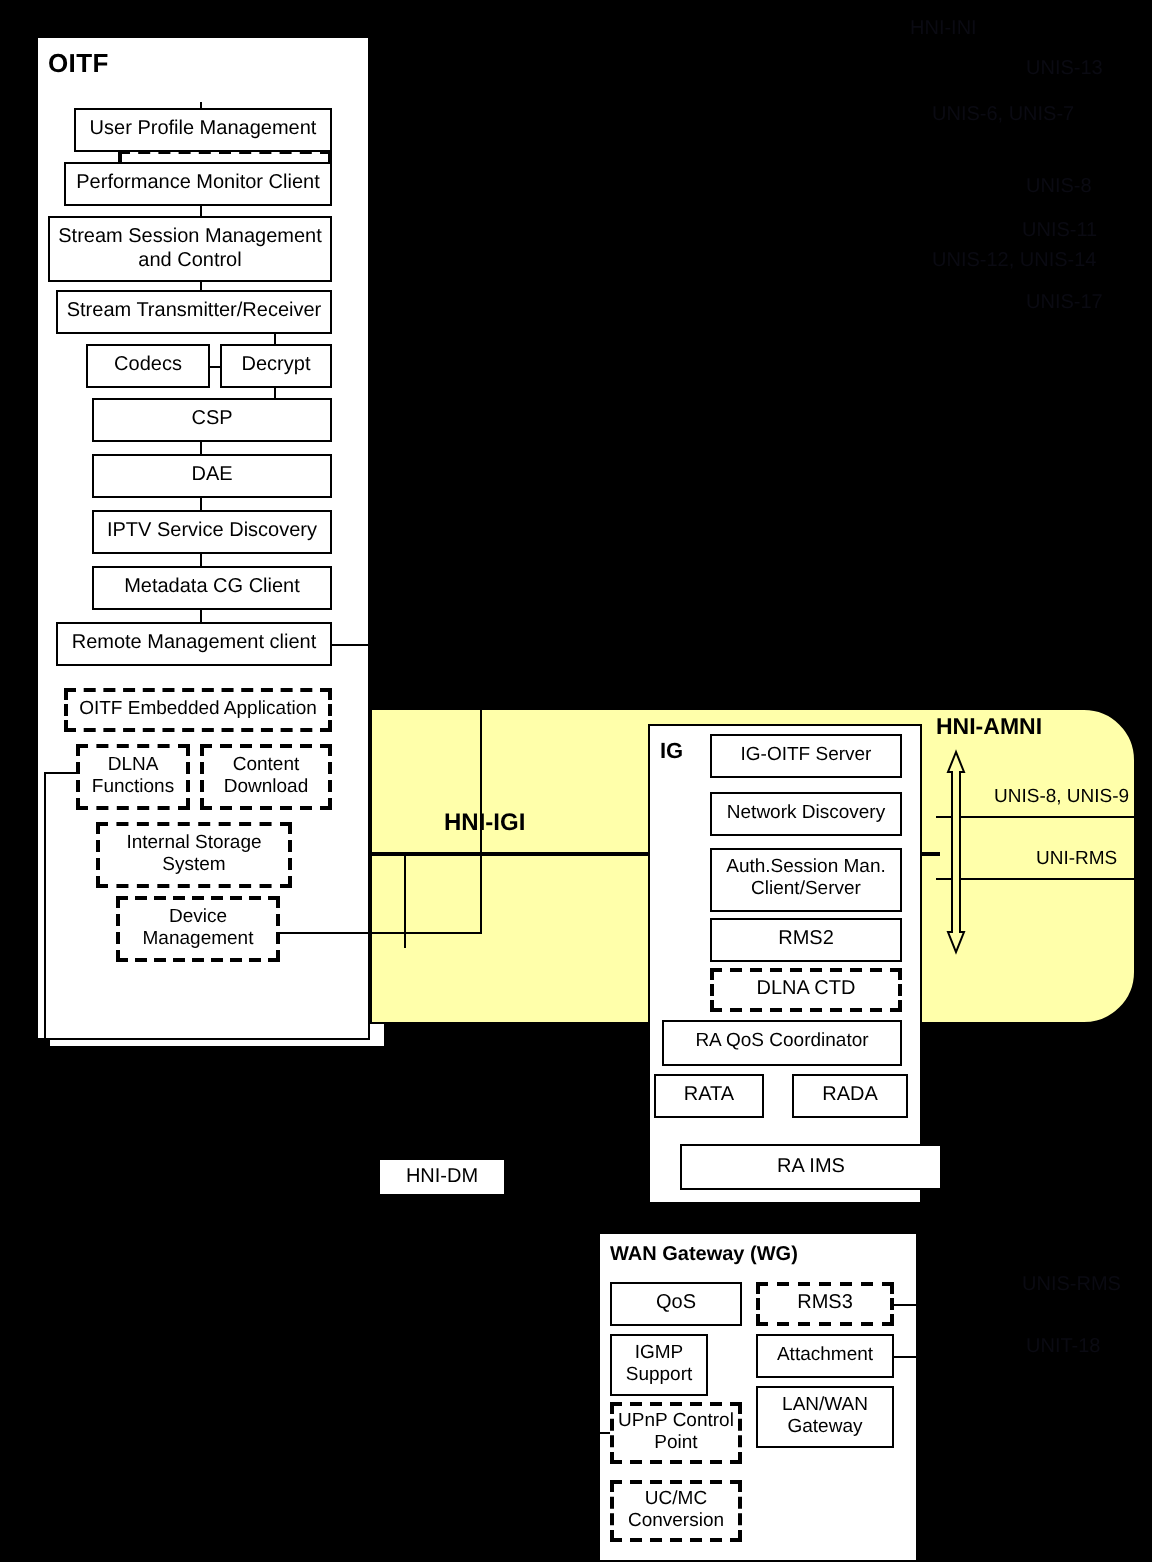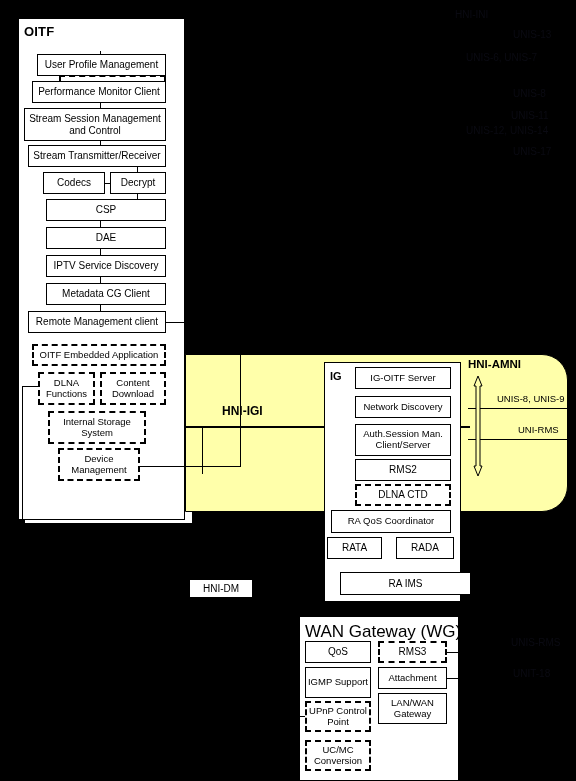--- a/index.html
+++ b/index.html
@@ -72,24 +72,24 @@
   #b-rata     {left:327px;top:537px;width:55px;height:22px;font-size:10px;}
   #b-rada     {left:396px;top:537px;width:58px;height:22px;font-size:10px;}
   #b-raims    {left:340px;top:572px;width:131px;height:23px;font-size:10px;}
 
   
   #hni-dm-label{left:190px;top:580px;width:62px;height:17px;background:#fff;
     display:flex;align-items:center;justify-content:center;font-size:10px;}
 
   
   #wg-panel{left:299px;top:616px;width:160px;height:165px;}
-  #wg-title{left:305px;top:622px;font-size:17px;font-weight:normal;}
+  #wg-title{left:305px;top:622px;font-size:10px;font-weight:bold;}
   #b-qos     {left:305px;top:641px;width:66px;height:22px;font-size:10px;}
   #b-rms3    {left:378px;top:641px;width:69px;height:22px;font-size:10px;}
-  #b-igmp    {left:305px;top:667px;width:66px;height:31px;font-size:9.5px;}
+  #b-igmp    {left:305px;top:667px;width:49px;height:31px;font-size:9.5px;}
   #b-attach  {left:378px;top:667px;width:69px;height:22px;font-size:9.5px;}
   #b-upnp    {left:305px;top:701px;width:66px;height:31px;font-size:9.5px;}
   #b-lanwan  {left:378px;top:693px;width:69px;height:31px;font-size:9.5px;}
   #b-ucmc    {left:305px;top:740px;width:66px;height:31px;font-size:9.5px;}
 
   
   .conn{position:absolute;background:#000;height:1px;}
   .connv{position:absolute;background:#000;width:1px;}
 
   

